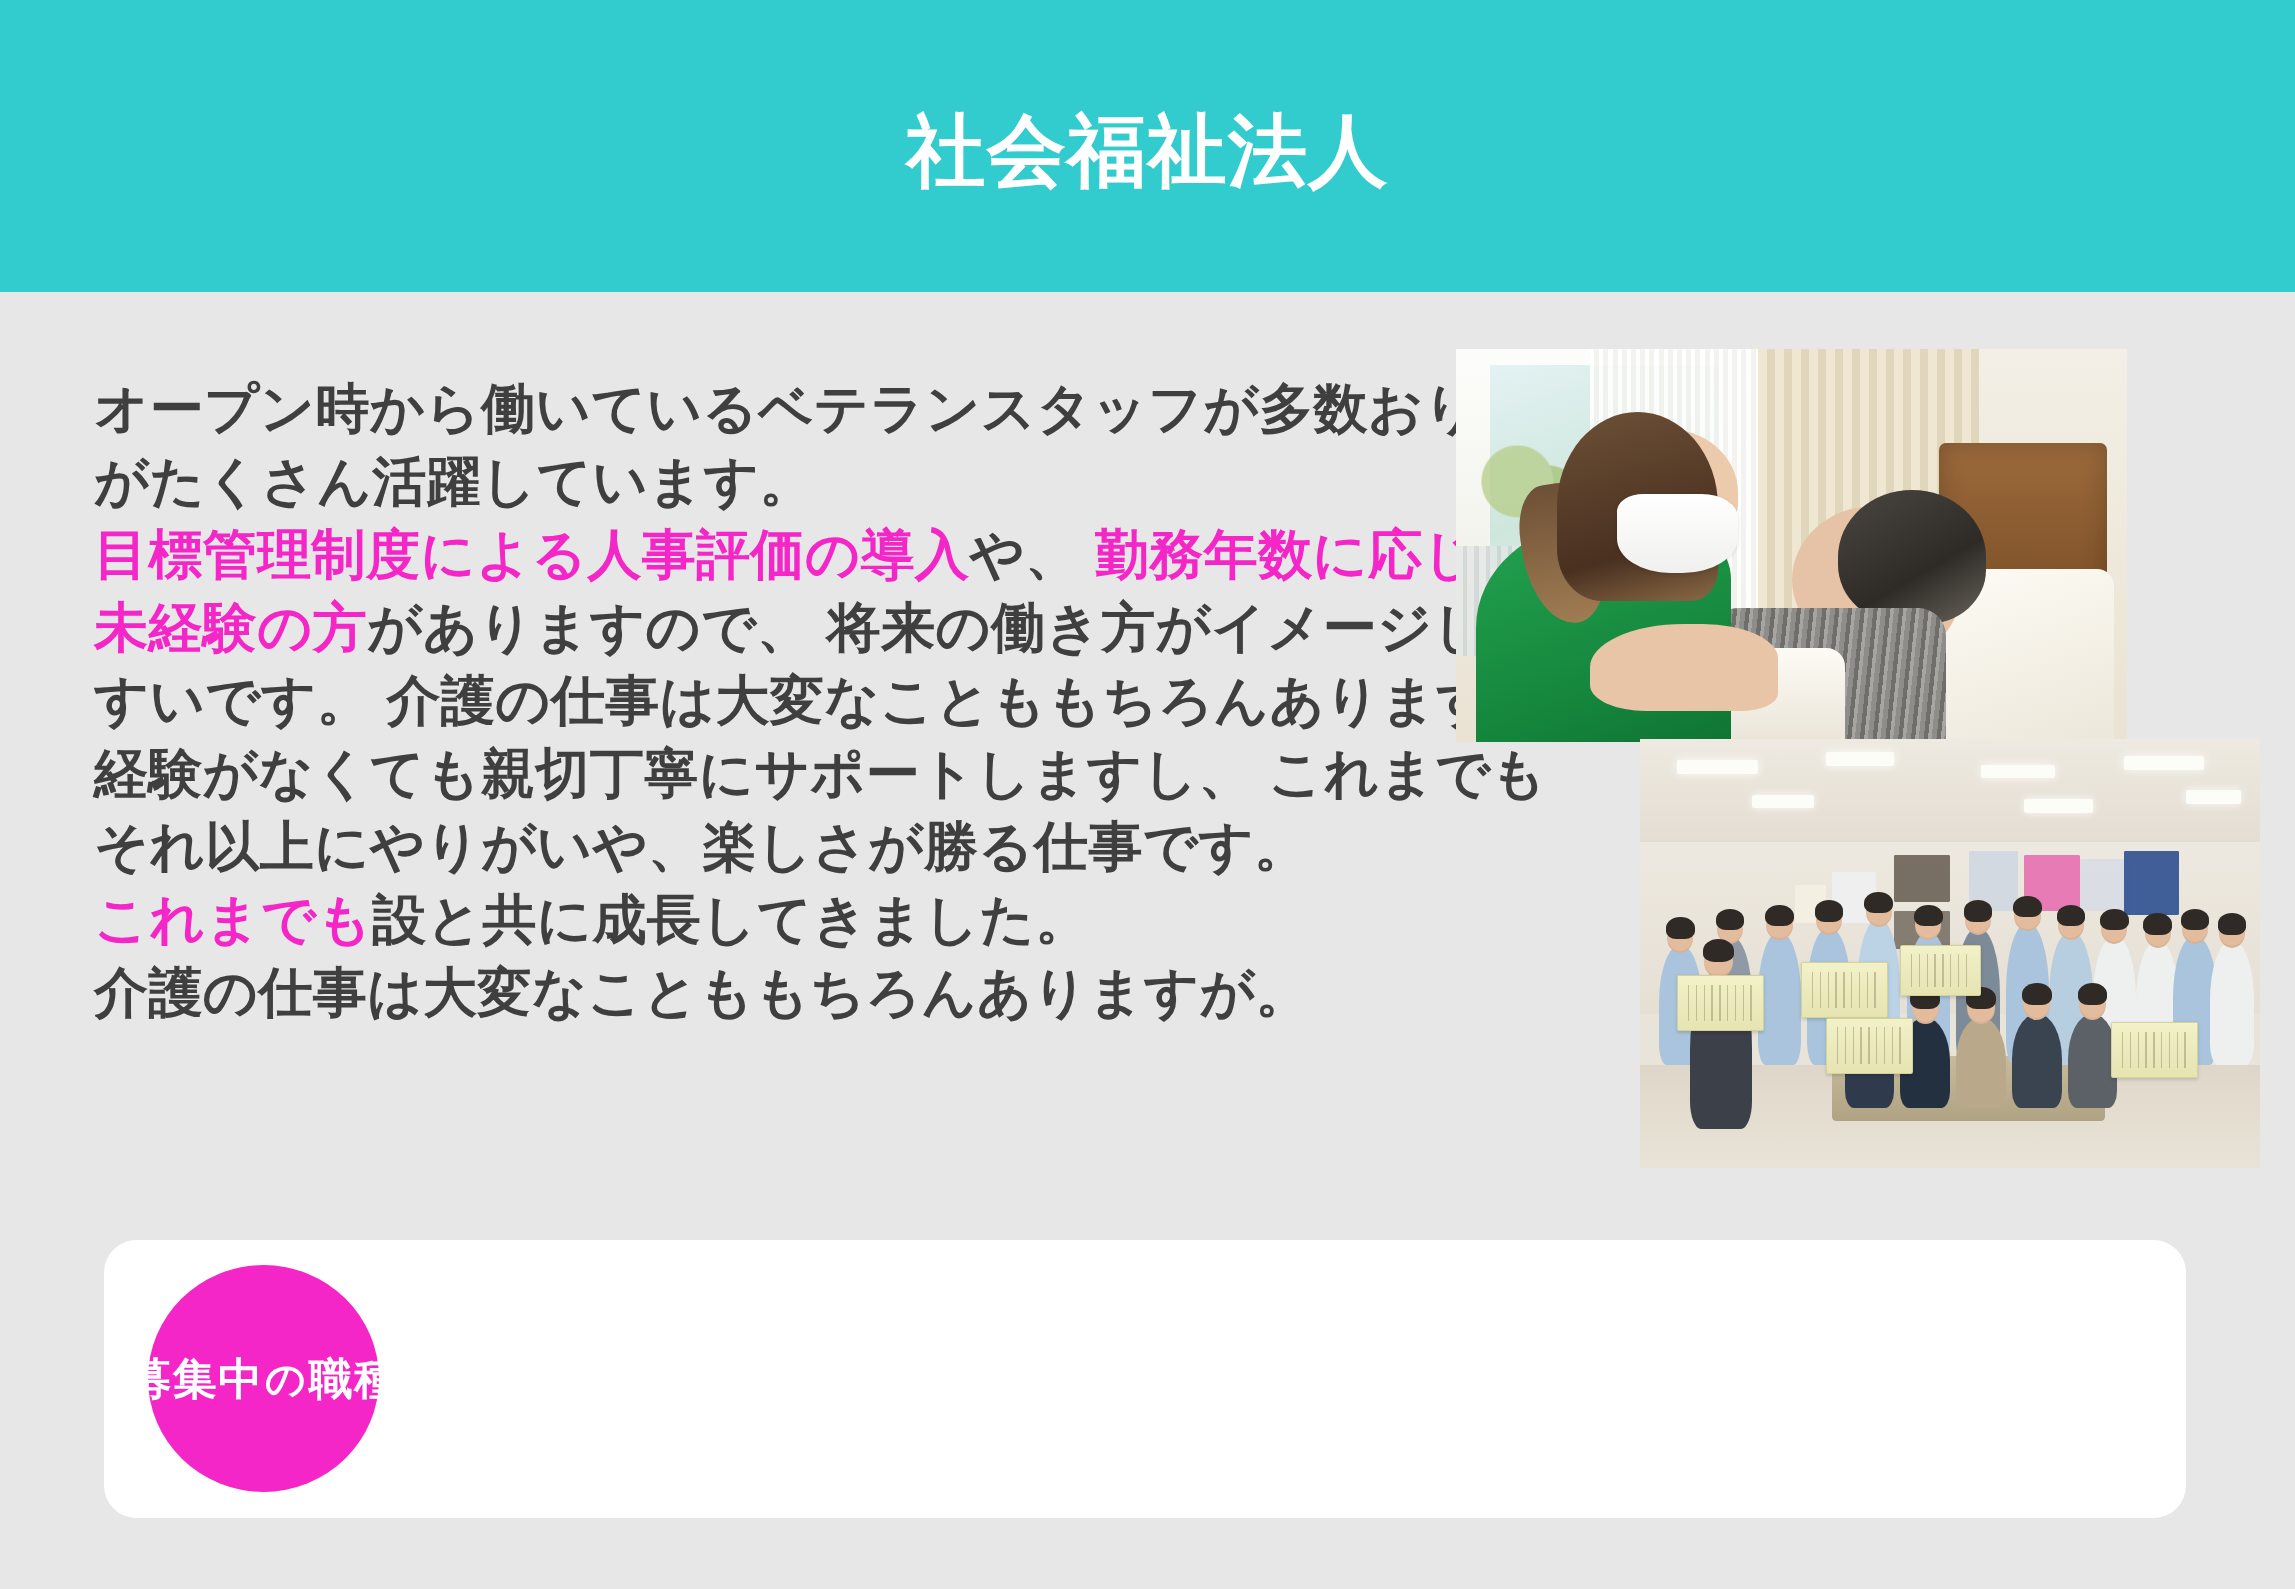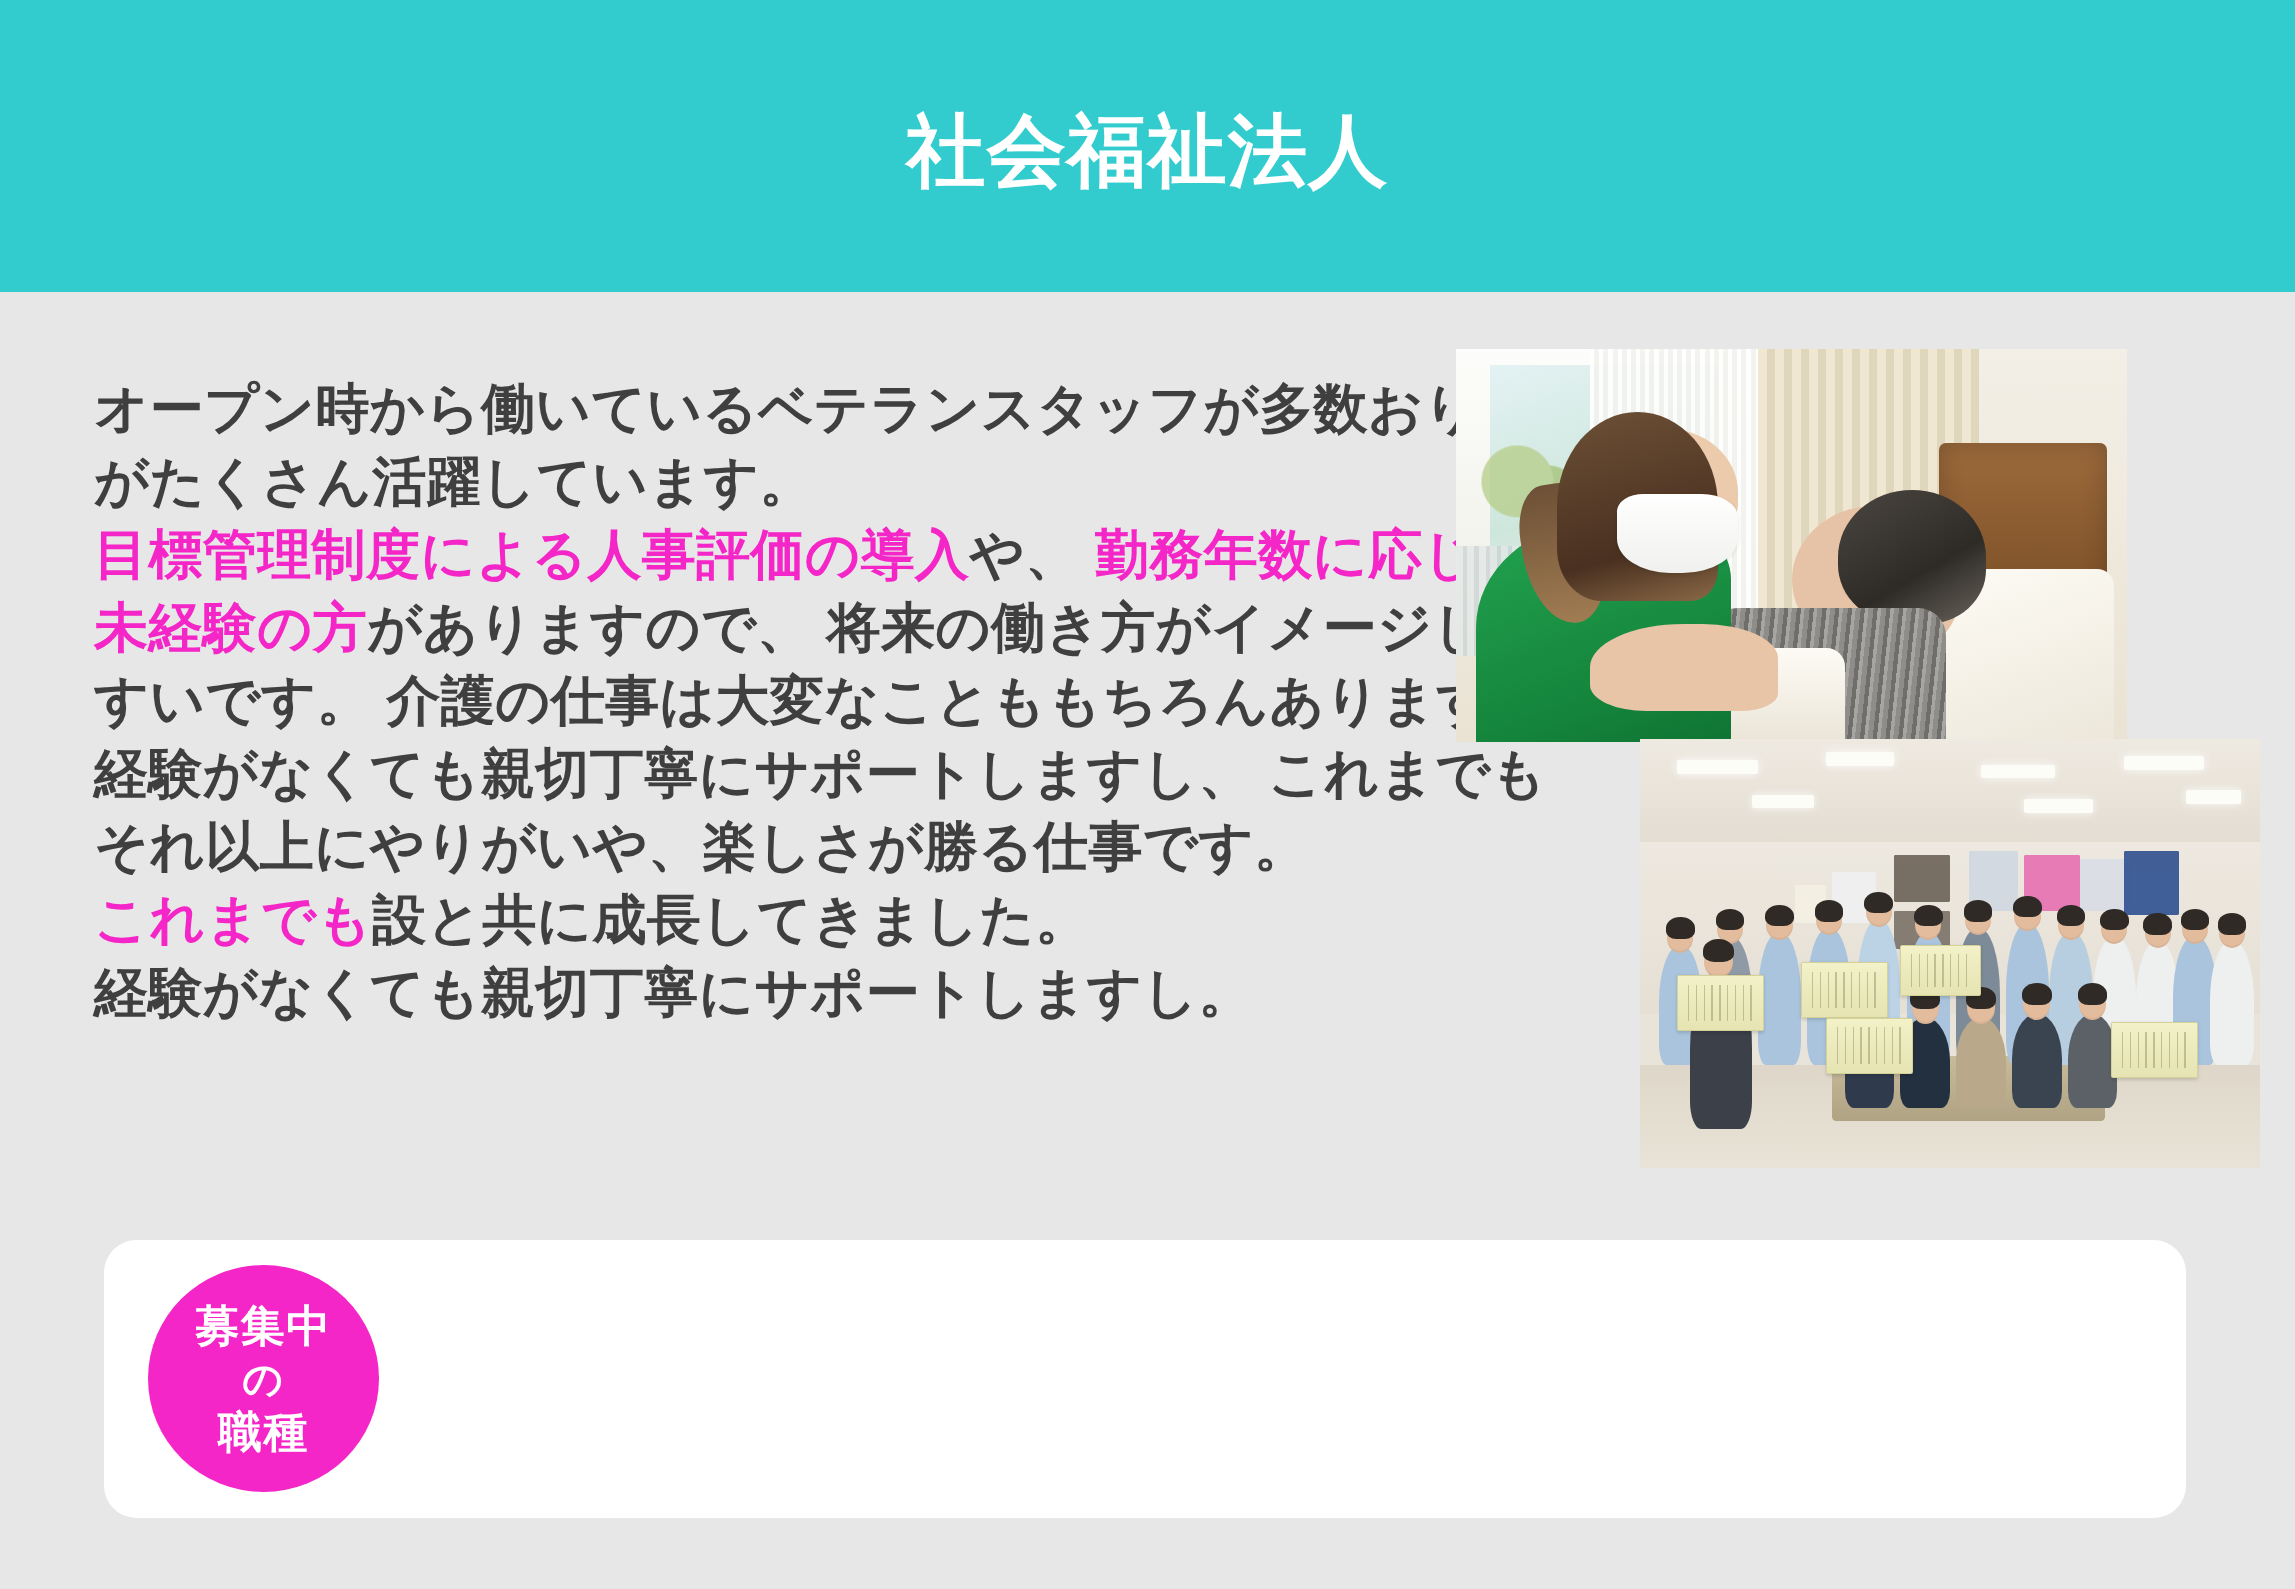--- a/index.html
+++ b/index.html
@@ -239,21 +239,21 @@
     background:#ffffff;
     border-radius:32.5px;
   }
 
   .recruit-badge {
     position:absolute;
     left:44px; top:25.4px;
     width:231px; height:227px;
     background:#f526c8;
     border-radius:50%;
-    display:flex; flex-direction:column;
+    display:flex; flex-direction:row;
     align-items:center; justify-content:center;
     gap:1.4px;
   }
   .recruit-badge span {
     color:#ffffff;
     font-size:44px;
     font-weight:700;
     line-height:52px;
     letter-spacing:1.4px;
     white-space:nowrap;
@@ -274,21 +274,21 @@
   <div class="body-copy" data-interactable="false">
     <div id="copy-lines">
         <div class="copy-line" data-interactable="false"><span data-interactable="false">オープン時から働いているベテランスタッフが多数おり、施</span></div>
         <div class="copy-line" data-interactable="false"><span data-interactable="false">がたくさん活躍しています。</span></div>
         <div class="copy-line" data-interactable="false"><span class="hl" data-interactable="false">目標管理制度による人事評価の導入</span><span data-interactable="false">や、</span><span class="hl" data-interactable="false"> 勤務年数に応じた</span></div>
         <div class="copy-line" data-interactable="false"><span class="hl" data-interactable="false">未経験の方</span><span data-interactable="false">がありますので、 将来の働き方がイメージしや</span></div>
         <div class="copy-line" data-interactable="false"><span data-interactable="false">すいです。 介護の仕事は大変なことももちろんありますが、</span></div>
         <div class="copy-line" data-interactable="false"><span data-interactable="false">経験がなくても親切丁寧にサポートしますし、 これまでも</span></div>
         <div class="copy-line" data-interactable="false"><span data-interactable="false">それ以上にやりがいや、楽しさが勝る仕事です。</span></div>
         <div class="copy-line" data-interactable="false"><span class="hl" data-interactable="false">これまでも</span><span data-interactable="false">設と共に成長してきました。</span></div>
-        <div class="copy-line" data-interactable="false"><span data-interactable="false">経験がなくても親切丁寧にサポートしますし。</span></div>
+        <div class="copy-line" data-interactable="false"><span data-interactable="false">介護の仕事は大変なことももちろんありますが。</span></div>
       </div>
   </div>
 
   <div class="photo photo-care" data-interactable="false">
     <div class="p1-bg" data-interactable="false"></div>
     <div class="p1-window" data-interactable="false"></div>
     <div class="p1-win-glass" data-interactable="false"></div>
     <div class="p1-foliage" data-interactable="false"></div>
     <div class="p1-rail" data-interactable="false"></div>
     <div class="p1-sheer" data-interactable="false"></div>

